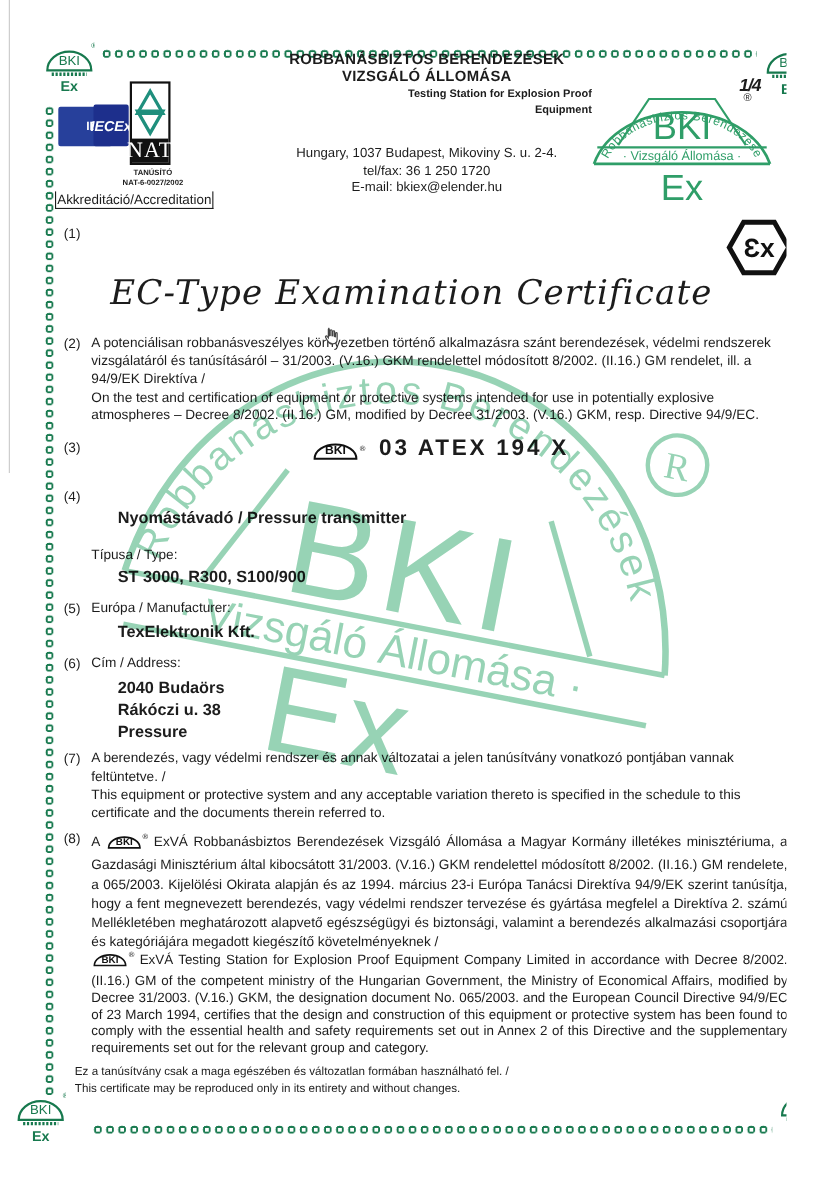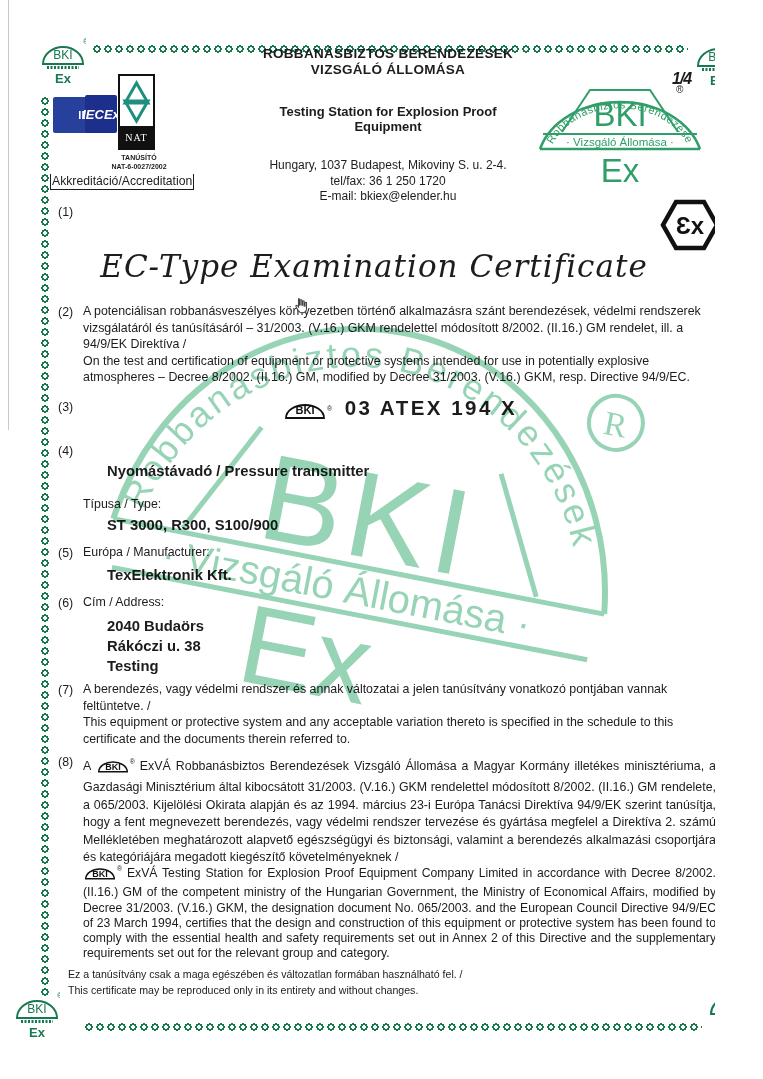--- a/index.html
+++ b/index.html
@@ -6,29 +6,29 @@
   .page{position:relative;width:715px;height:1079px;background:#fff;overflow:hidden;
         font-family:"Liberation Sans","DejaVu Sans",sans-serif;color:#1c1c1c;}
   .abs{position:absolute;}
   
   .chain-h{height:11px;background-image:radial-gradient(circle at 5px 5px,rgba(0,0,0,0) 2px,#17794e 2px,#17794e 3.6px,rgba(0,0,0,0) 3.8px);background-size:11px 11px;background-repeat:repeat-x;}
   .chain-v{width:11px;background-image:radial-gradient(circle at 5px 5px,rgba(0,0,0,0) 2px,#17794e 2px,#17794e 3.6px,rgba(0,0,0,0) 3.8px);background-size:11px 11px;background-repeat:repeat-y;}
   .edge-line{width:1px;background:#c9c9c9;}
   
   .hdr-center{left:238px;top:46px;width:300px;text-align:center;}
   .hdr-hu{font-weight:bold;font-size:13.5px;line-height:16px;letter-spacing:.3px;}
-  .hdr-en{font-weight:bold;font-size:13px;line-height:15px;margin-top:26px;}
+  .hdr-en{font-weight:bold;font-size:10px;line-height:15px;text-align:right;}
   .hdr-contact{font-size:12px;line-height:15.5px;margin-top:24px;}
   .logo-iec{left:53px;top:97px;width:29px;height:36px;background:#27409b;color:#fff;
             display:flex;align-items:center;justify-content:center;font-weight:bold;font-size:11px;border-radius:2px;padding-left:20px;}
   .logo-iecex{left:85px;top:95px;width:32px;height:38px;background:#1d2f8c;color:#fff;
             display:flex;align-items:center;justify-content:center;font-weight:bold;font-style:italic;font-size:13px;border-radius:2px;}
   .logo-nat{left:118px;top:74px;width:37px;height:76px;background:#fff;border:2px solid #111;box-sizing:border-box;}
   .nat-band{position:absolute;left:0;bottom:0;width:100%;height:22px;background:#111;color:#fff;
-            font-family:"Liberation Serif",serif;font-size:10px;display:flex;align-items:center;justify-content:center;letter-spacing:1px;}
+            font-family:"Liberation Serif",serif;font-size:20px;display:flex;align-items:center;justify-content:center;letter-spacing:1px;}
   .nat-small{left:104px;top:153px;width:70px;text-align:center;font-weight:bold;font-size:7px;line-height:9px;}
   .accred{left:50px;top:174px;font-size:12.2px;border-bottom:1.5px solid #1c1c1c;border-left:1px solid #1c1c1c;border-right:1px solid #1c1c1c;padding:0 1px 1px 1px;}
   .page-num{left:672px;top:70px;font-weight:bold;font-size:16px;font-style:italic;letter-spacing:-1px;}
   .page-num-reg{left:676px;top:84px;font-size:10px;}
   
   .marker{left:58px;font-size:12.4px;}
   .body-txt{font-size:12.4px;line-height:16.6px;}
   .just{text-align:justify;}
   .bold-val{font-weight:bold;font-size:14.8px;}
   .title-script{font-family:"DejaVu Serif","Liberation Serif",serif;font-style:italic;font-size:31px;letter-spacing:1px;white-space:nowrap;}
@@ -173,21 +173,21 @@
 
   <div class="abs marker" style="top:546px;">(5)</div>
   <div class="abs body-txt" style="left:83px;top:544px;">Európa / Manufacturer:</div>
   <div class="abs bold-val" style="left:107px;top:567px;">TexElektronik Kft.</div>
 
   <div class="abs marker" style="top:596px;">(6)</div>
   <div class="abs body-txt" style="left:83px;top:594px;">Cím / Address:</div>
   <div class="abs bold-val" style="left:107px;top:616px;line-height:20px;">
     <div>2040  Budaörs</div>
     <div>Rákóczi u. 38</div>
-    <div>Testing</div>
+    <div>Pressure</div>
   </div>
 
   <div class="abs marker" style="top:683px;">(7)</div>
   <div class="abs body-txt" style="left:83px;top:681px;width:633px;">
     <div>A berendezés, vagy védelmi rendszer és annak változatai a jelen tanúsítvány vonatkozó pontjában vannak feltüntetve. /</div>
     <div>This equipment or protective system and any acceptable variation thereto is specified in the schedule to this certificate and the documents therein referred to.</div>
   </div>
 
   <div class="abs marker" style="top:755px;">(8)</div>
   <div class="abs body-txt just" style="left:83px;top:753px;width:633px;line-height:17.4px;">

